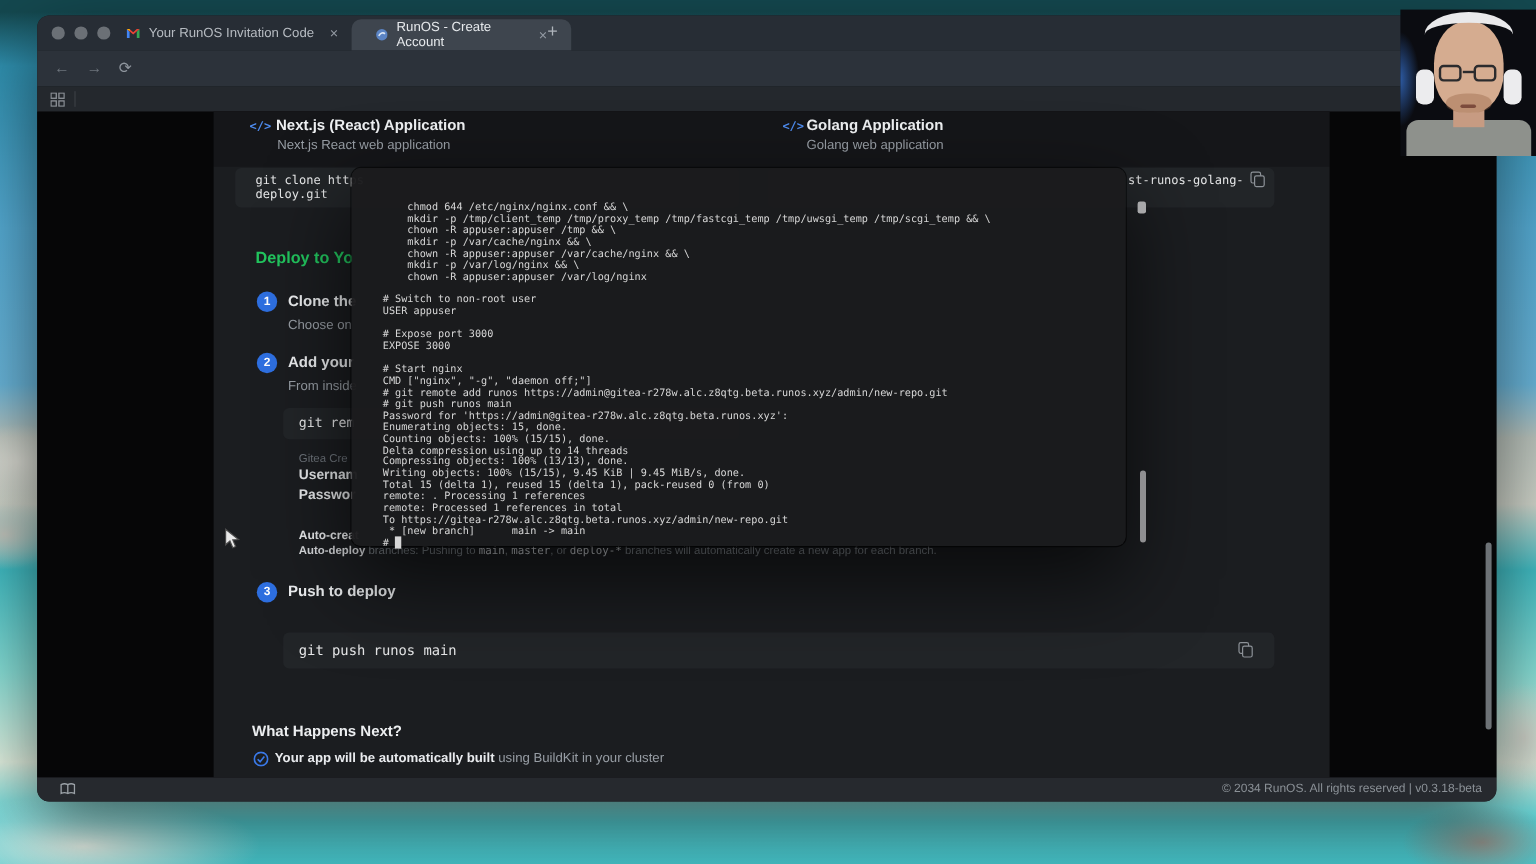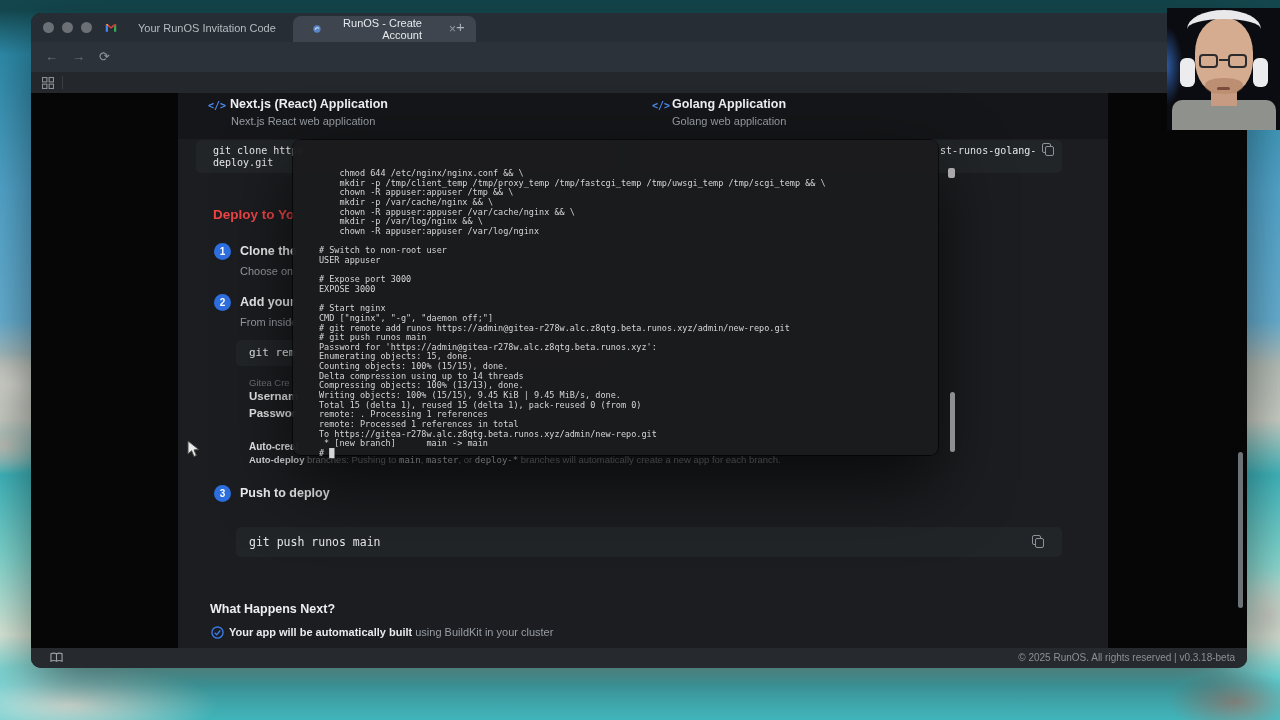--- a/index.html
+++ b/index.html
@@ -18,21 +18,21 @@
       linear-gradient(180deg,#14484f 0px,#14484f 10px,#2f8fae 55px,#55aad2 190px,#68b3d7 320px,
         #b9c2bb 365px,#cdd2c8 420px,#40b9c0 475px,#86dcd4 560px,#dfeede 635px,#54cfd3 685px,#46c5cb 720px);
   }
 
   
   .browser { position:absolute; left:31px; top:13px; width:1216px; height:655px; z-index:1;
     border-radius:10px; background:#17191c; box-shadow:0 22px 60px rgba(0,0,0,.55); }
 
   .tabbar { position:absolute; left:0; top:0; width:100%; height:29px; background:#272d35; border-radius:10px 10px 0 0; }
   .tlight { position:absolute; top:9px; width:11px; height:11px; border-radius:50%; background:#6b7076; }
-  .tab { position:absolute; top:0; height:29px; display:flex; align-items:center; gap:21px; font-size:11px; color:#b6bbc1;text-align:right; }
+  .tab { position:absolute; top:0; height:29px; display:flex; align-items:center; gap:7px; font-size:11px; color:#b6bbc1; }
   .tab.active { top:3px; height:26px; background:#3e454e; border-radius:8px 8px 0 0; color:#e6e9ec; padding:0 20px; }
   .tab .close { color:#939aa3; font-size:12px; margin-left:6px; }
   .newtab { position:absolute; top:5px; font-size:15px; color:#aeb4bb; }
 
   .toolbar { position:absolute; left:0; top:29px; width:100%; height:30px; background:#2c323a; }
   .navico { position:absolute; top:7px; font-size:13px; color:#8e959d; }
   .urlpill { position:absolute; left:92px; top:5px; width:1022px; height:20px; border-radius:10px; background:#1e2227; }
   .urltext { position:absolute; left:30px; top:4px; font-size:11px; color:#d2d6da; letter-spacing:.1px; }
   .star { position:absolute; right:9px; top:3px; font-size:11px; color:#9aa0a7; }
 
@@ -45,21 +45,21 @@
   .tpl-icon { position:absolute; font-size:10px; font-weight:bold; color:#4e8cf0; font-family:"DejaVu Sans Mono",monospace; }
   .tpl-title { position:absolute; font-size:12.5px; font-weight:bold; color:#eef0f2; }
   .tpl-sub { position:absolute; font-size:11px; color:#989ea5; }
 
   .codeblock { position:absolute; background:#222528; border-radius:5px; color:#e6e7e8;
     font-family:"DejaVu Sans Mono",monospace; }
   .copyicon { position:absolute; width:12px; height:13px; }
   .copyicon i { position:absolute; border:1.2px solid #8d9298; border-radius:2px; width:9px; height:10px; }
   .copyicon i.b { left:3px; top:3px; background:#222528; }
 
-  .h-deploy { position:absolute; left:35px; top:114px; font-size:13.5px; font-weight:bold; color:#ef4444; white-space:nowrap; }
+  .h-deploy { position:absolute; left:35px; top:114px; font-size:13.5px; font-weight:bold; color:#22c55e; white-space:nowrap; }
   .step-dot { position:absolute; width:17px; height:17px; border-radius:50%; background:#2e6fe0; color:#fff;
     font-size:10px; font-weight:bold; display:flex; align-items:center; justify-content:center; }
   .step-title { position:absolute; font-size:12.5px; font-weight:bold; color:#eceef0; white-space:nowrap; }
   .step-desc { position:absolute; font-size:11px; color:#989ea5; white-space:nowrap; }
   .smalllabel { position:absolute; font-size:9.5px; color:#6f757c; white-space:nowrap; }
   .fieldlabel { position:absolute; font-size:11.5px; color:#e8eaec; white-space:nowrap; font-weight:bold; }
   .adline { position:absolute; left:71px; top:361px; font-size:9.5px; color:#7a8086; white-space:nowrap; }
   .adline b { color:#d8dadd; }
   .adline code { font-family:"DejaVu Sans Mono",monospace; color:#c8ccd0; font-size:9px; }
 
@@ -216,21 +216,21 @@
 
       <div class="pgscroll"></div>
 
     </div>
 
     <div class="footerbar">
       <svg width="13" height="11" viewBox="0 0 14 11" style="position:absolute;left:19px;top:4px">
         <path d="M1 1.5 Q4 0 7 1.5 Q10 0 13 1.5 L13 9.5 Q10 8 7 9.5 Q4 8 1 9.5 Z" fill="none" stroke="#9aa0a6" stroke-width="1.2"></path>
         <line x1="7" y1="1.5" x2="7" y2="9.5" stroke="#9aa0a6" stroke-width="1.2"></line>
       </svg>
-      <span class="footertext">© 2025 RunOS. All rights reserved | v0.3.18-beta</span>
+      <span class="footertext">© 2034 RunOS. All rights reserved | v0.3.18-beta</span>
     </div>
   </div>
 
   <div class="terminal">
     <div class="t-body">
       <pre class="t-pre">    chmod 644 /etc/nginx/nginx.conf &amp;&amp; \
     mkdir -p /tmp/client_temp /tmp/proxy_temp /tmp/fastcgi_temp /tmp/uwsgi_temp /tmp/scgi_temp &amp;&amp; \
     chown -R appuser:appuser /tmp &amp;&amp; \
     mkdir -p /var/cache/nginx &amp;&amp; \
     chown -R appuser:appuser /var/cache/nginx &amp;&amp; \

